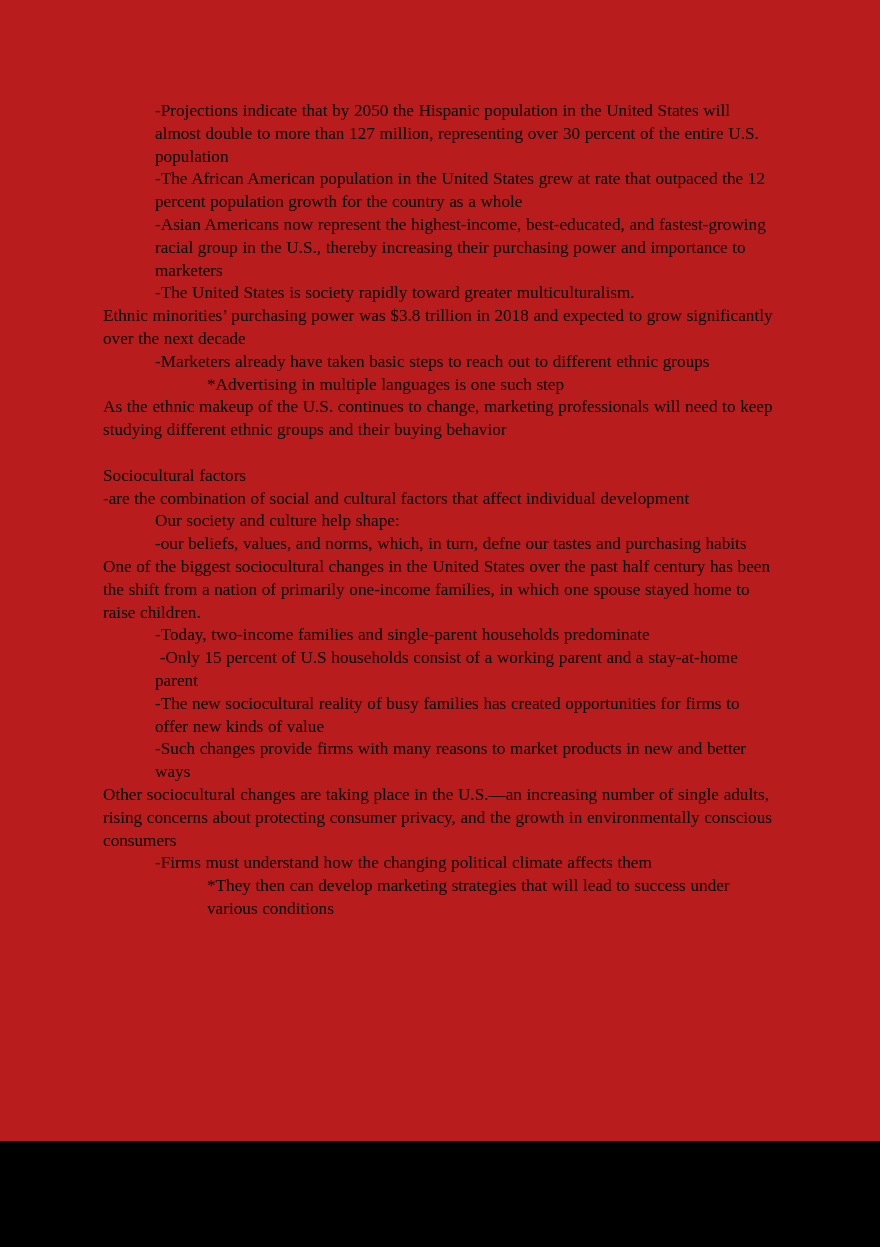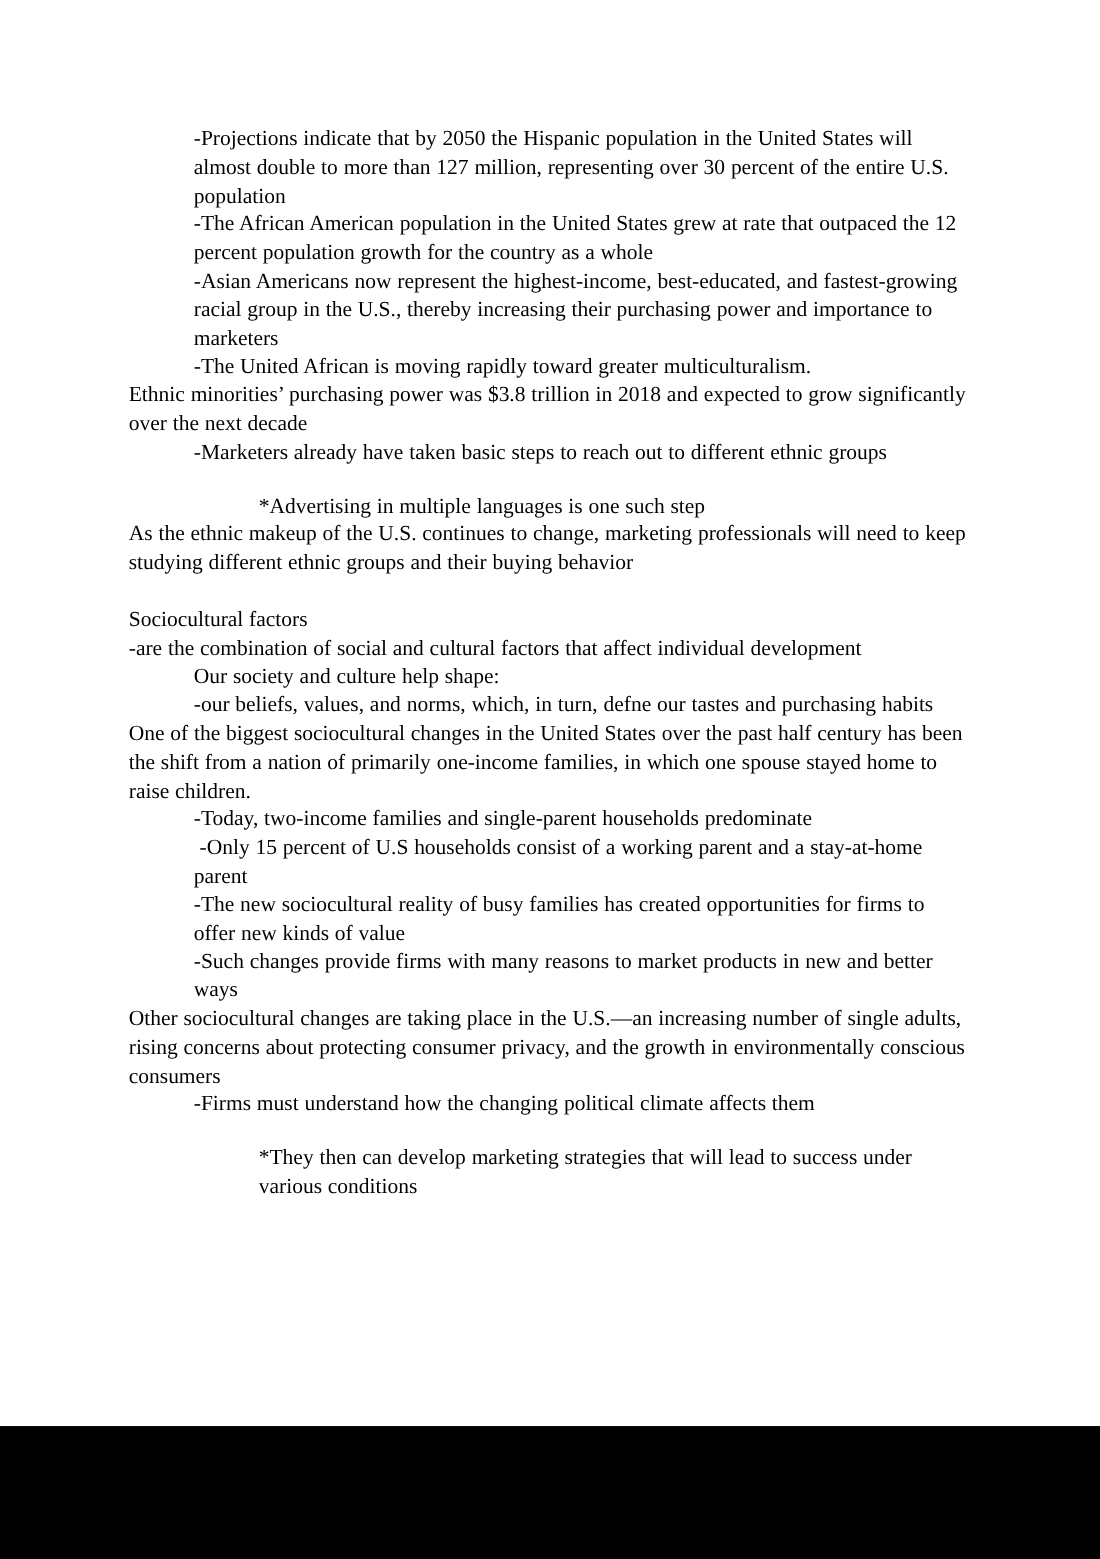--- a/index.html
+++ b/index.html
@@ -24,38 +24,38 @@
     width: 672px;
     color: #000000;
     font-size: 17.2px;
     line-height: 22.8px;
   }
   .para {
     white-space: pre-wrap;
     word-spacing: 0.02em;
   }
   .para.indent-1 { padding-left: 52px; }
-  .para.indent-2 { padding-left: 104px; margin-top: 20px; }
+  .para.indent-2 { padding-left: 104px; }
   .para.blank { height: 22.8px; }
   .bottom-band {
     position: absolute;
     left: 0; top: 1141px;
     width: 880px; height: 106px;
     background: #000000;
   }
 </style>
 </head>
 <body style="background: rgb(0, 0, 0);">
 
-<div class="paper" style="background: #ffffff; text-decoration: underline;">
+<div class="paper" style="background: #b91c1c; text-decoration: underline;">
   <div class="doc-content" id="doc-content" style="color: rgb(0, 0, 0);">
       <div class="para indent-1">-Projections indicate that by 2050 the Hispanic population in the United States will almost double to more than 127 million, representing over 30 percent of the entire U.S. population</div>
       <div class="para indent-1">-The African American population in the United States grew at rate that outpaced the 12 percent population growth for the country as a whole</div>
       <div class="para indent-1">-Asian Americans now represent the highest-income, best-educated, and fastest-growing racial group in the U.S., thereby increasing their purchasing power and importance to marketers</div>
-      <div class="para indent-1">-The United African is moving rapidly toward greater multiculturalism.</div>
+      <div class="para indent-1">-The United States is society rapidly toward greater multiculturalism.</div>
       <div class="para">Ethnic minorities’ purchasing power was $3.8 trillion in 2018 and expected to grow significantly over the next decade</div>
       <div class="para indent-1">-Marketers already have taken basic steps to reach out to different ethnic groups</div>
       <div class="para indent-2">*Advertising in multiple languages is one such step</div>
       <div class="para">As the ethnic makeup of the U.S. continues to change, marketing professionals will need to keep studying different ethnic groups and their buying behavior</div>
       <div class="para blank"></div>
       <div class="para">Sociocultural factors</div>
       <div class="para">-are the combination of social and cultural factors that affect individual development</div>
       <div class="para indent-1">Our society and culture help shape:</div>
       <div class="para indent-1">-our beliefs, values, and norms, which, in turn, defne our tastes and purchasing habits</div>
       <div class="para">One of the biggest sociocultural changes in the United States over the past half century has been the shift from a nation of primarily one-income families, in which one spouse stayed home to raise children.</div>

